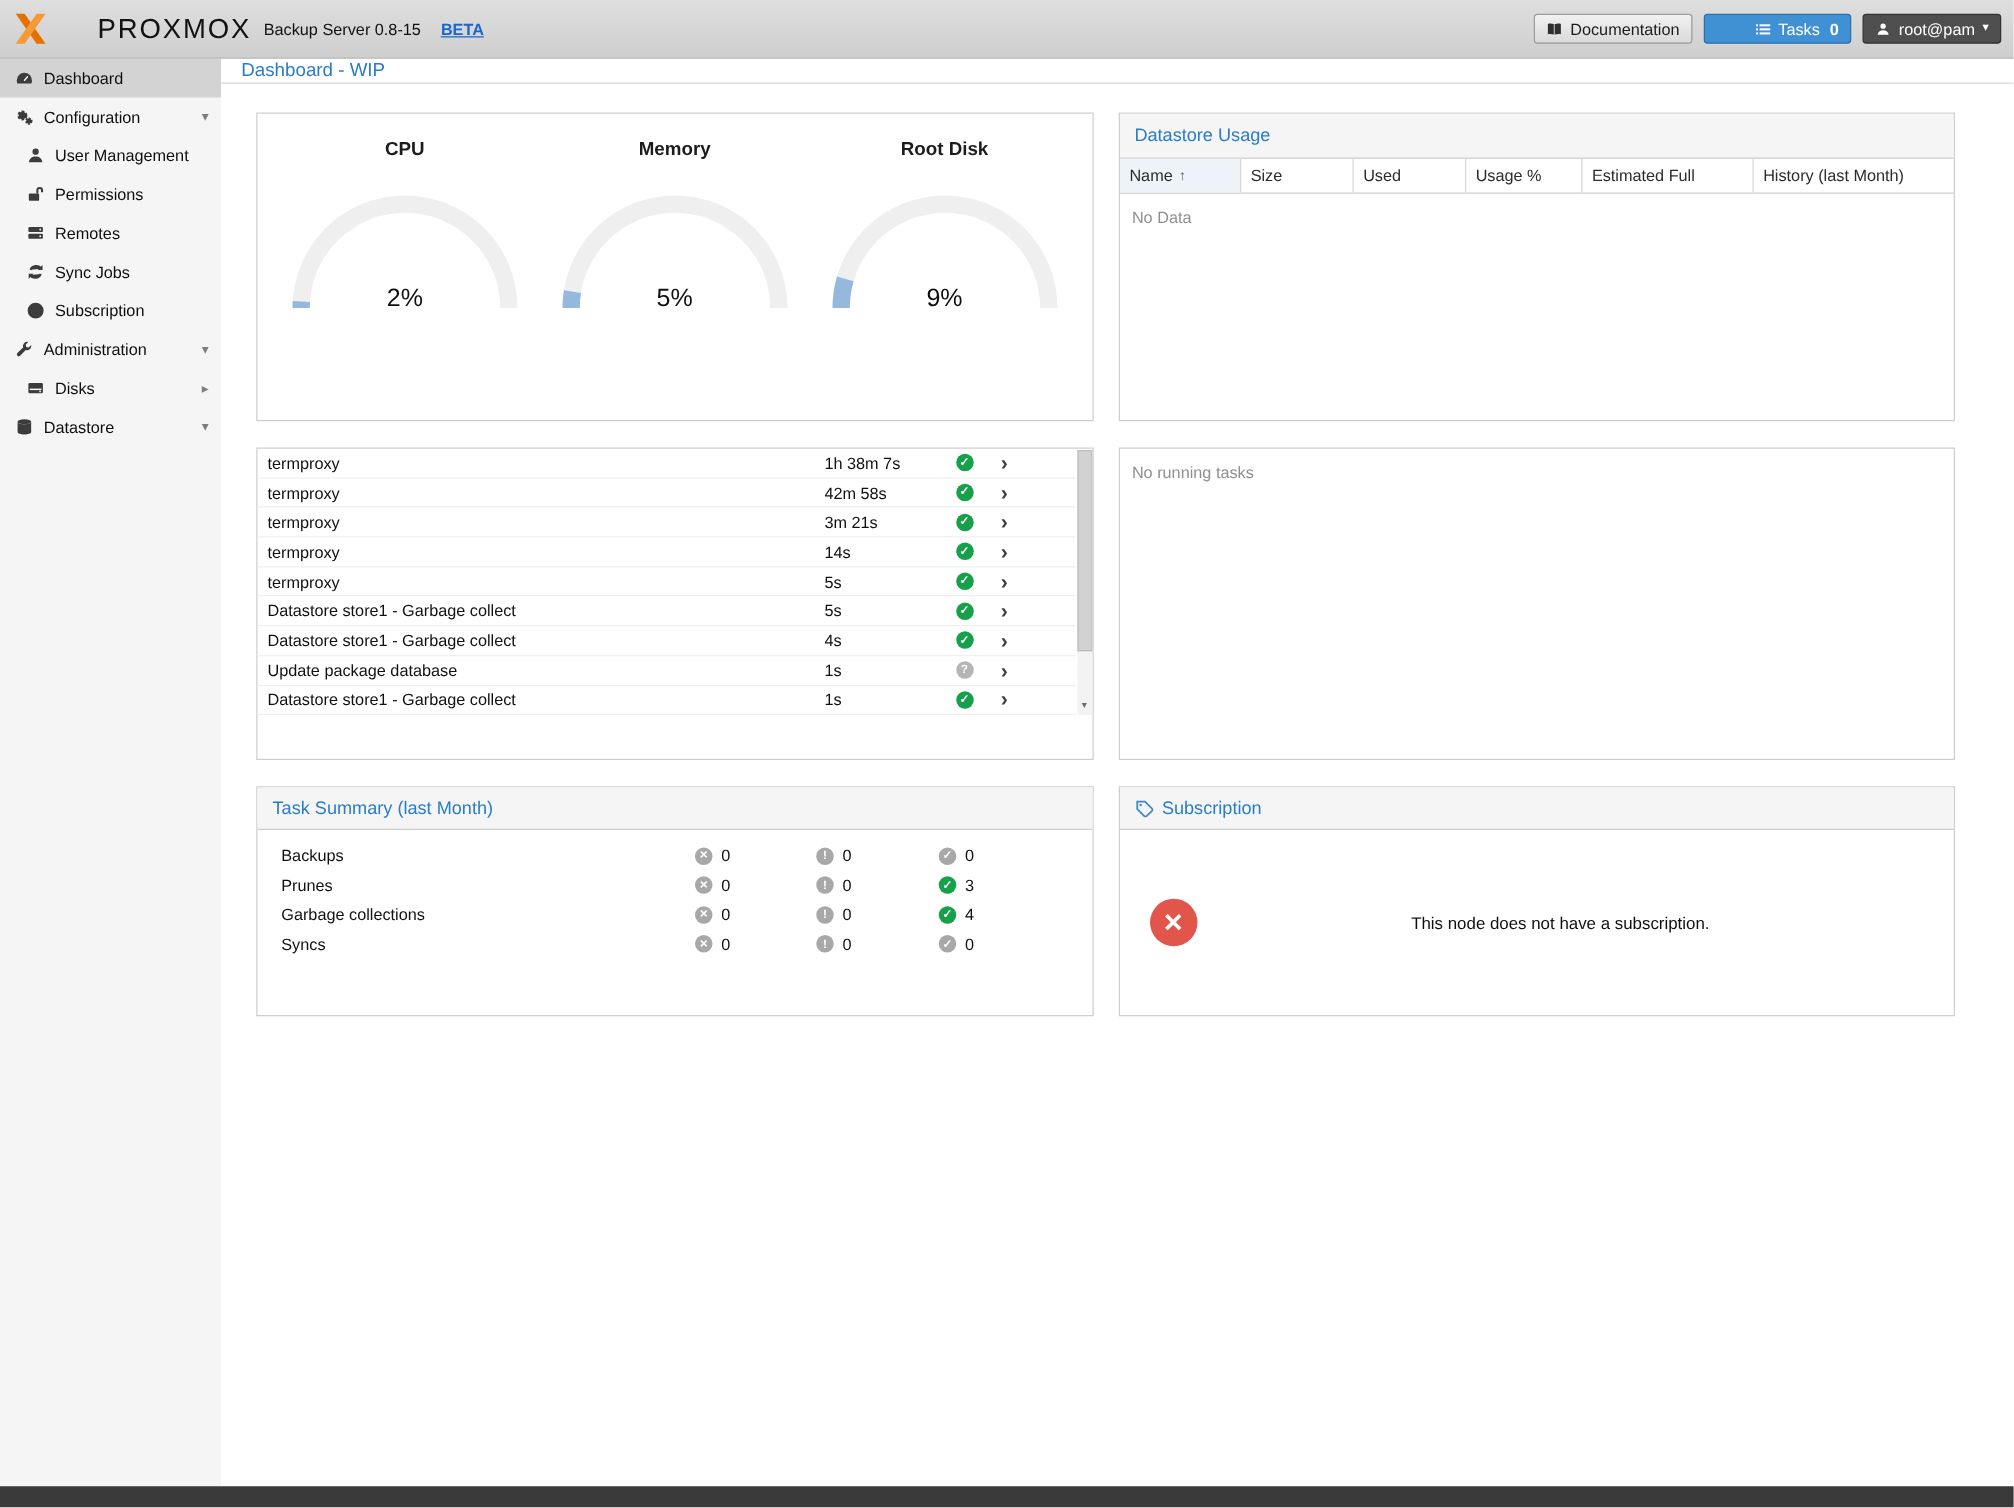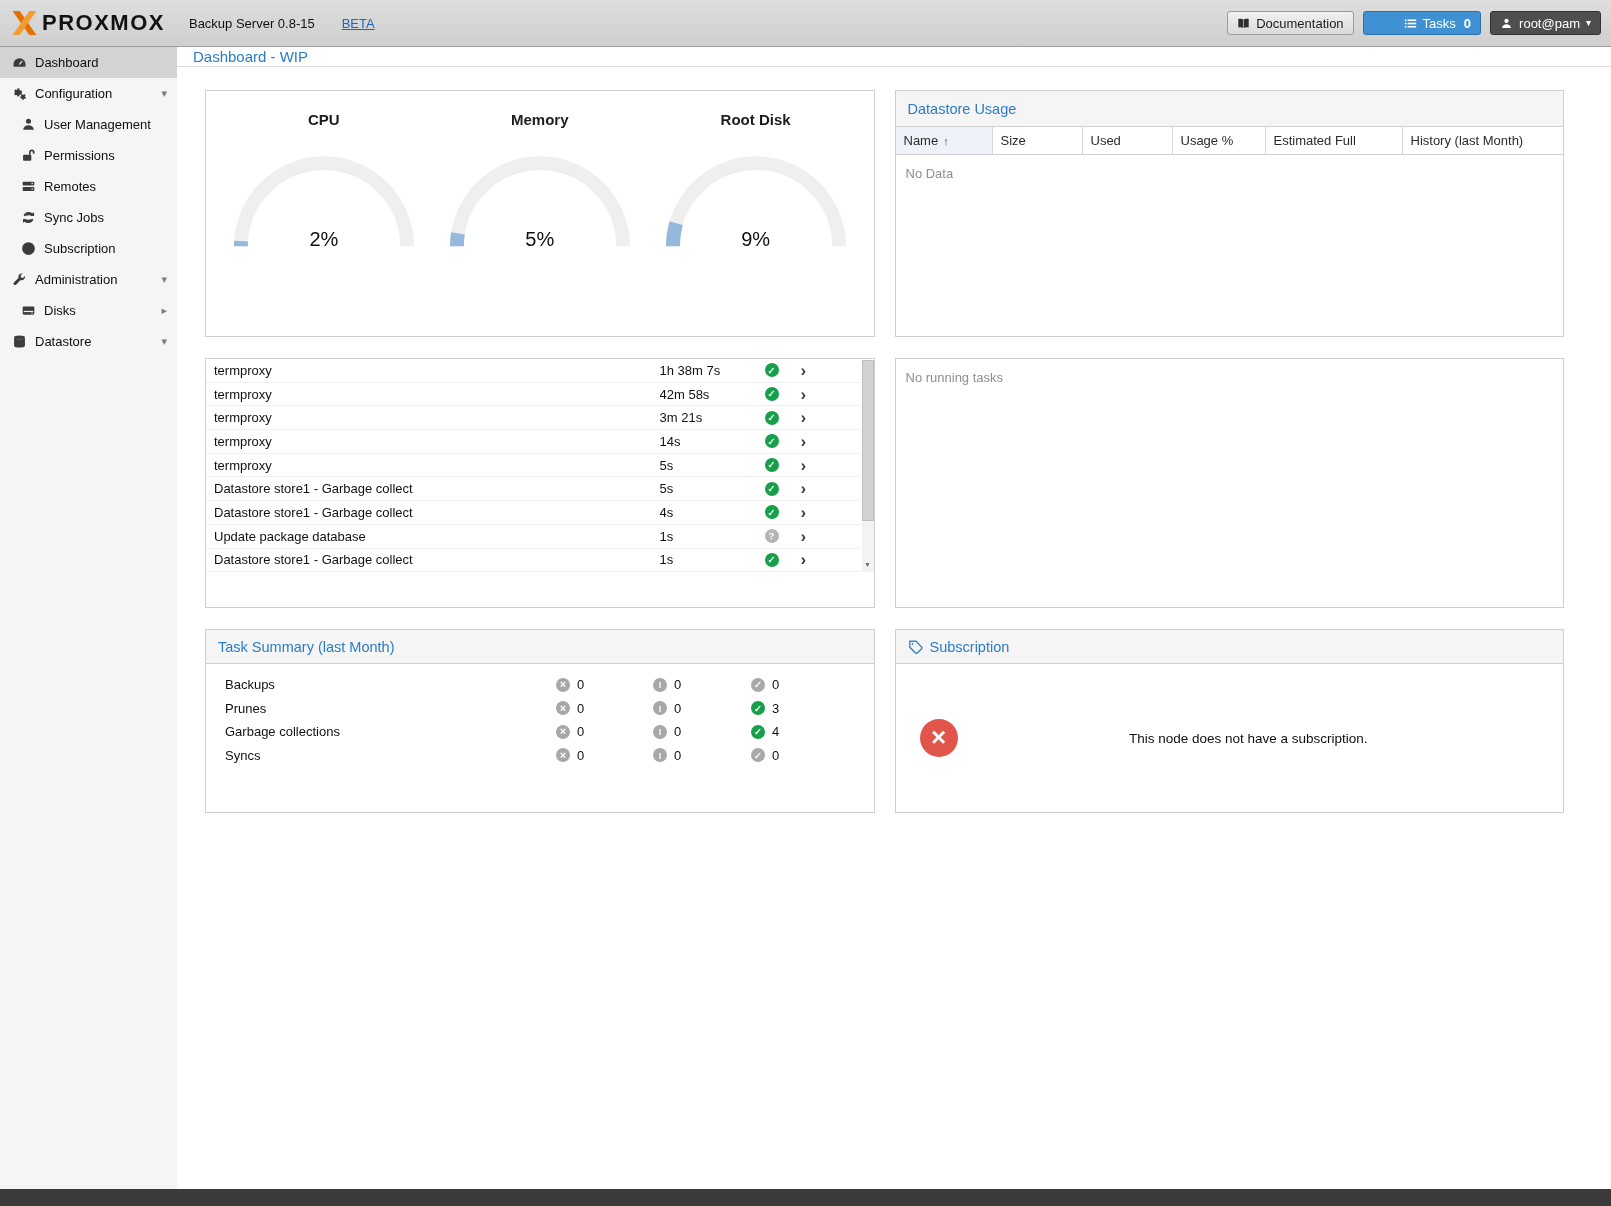--- a/index.html
+++ b/index.html
@@ -12,23 +12,23 @@
   [data-interactable="true"] { cursor:pointer; }
 
   
   .topbar {
     height:47px; flex:0 0 47px;
     background:linear-gradient(#dedede,#cfcfcf);
     border-bottom:1px solid #9f9f9f;
     display:flex; align-items:center; padding:0 10px; gap:8px;
   }
   .brand { display:flex; align-items:center; gap:3px; }
-  .brand-text { font-size:22px; font-weight:700; letter-spacing:1.5px; color:#121212; }
-  .product { margin-left:16px; }
-  .beta-link { color:#1b66c9; font-weight:normal; text-decoration:underline; margin-left:19px; }
+  .brand-text { font-size:22px; font-weight:400; letter-spacing:1.5px; color:#121212;margin-left:36px; }
+  .product { margin-left:2px; }
+  .beta-link { color:#1b66c9; font-weight:bold; text-decoration:underline; margin-left:8px; }
   .top-right { margin-left:auto; display:flex; align-items:center; gap:9px; }
   .btn {
     height:24px; border-radius:3px; border:1px solid;
     display:inline-flex; align-items:center; gap:6px; padding:0 9px; font-size:13px;
   }
   .btn-light { background:linear-gradient(#f1f1f1,#dadada); border-color:#9c9c9c; color:#1c1c1c; }
   .btn-blue  { background:#4090d4; border-color:#2b72ad; color:#fff;padding-left:40px; }
   .btn-dark  { background:#4e4e4e; border-color:#333; color:#fff; }
   .tasks-count { font-weight:bold; margin-left:2px; }
   .caret-sm { font-size:10px; line-height:1; }

